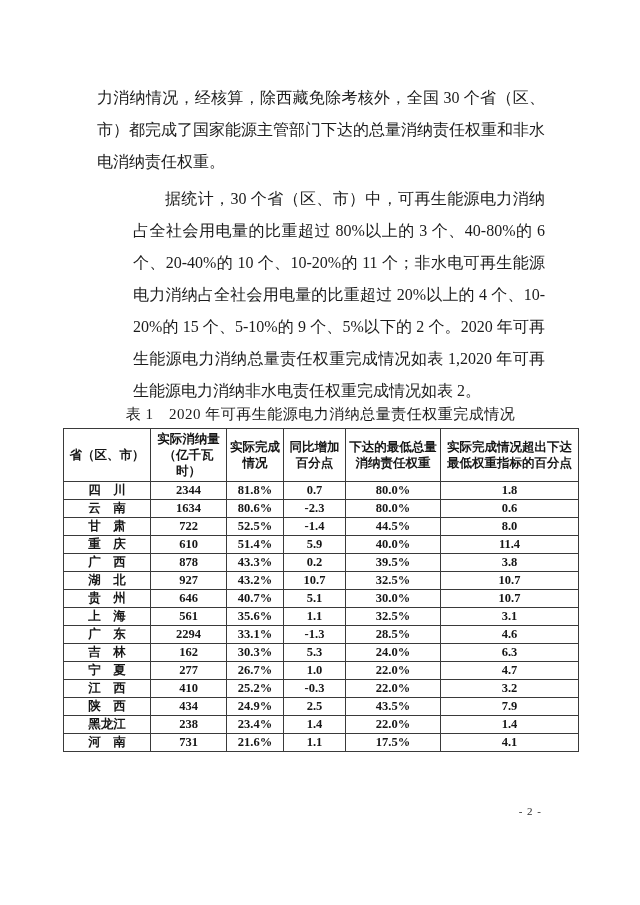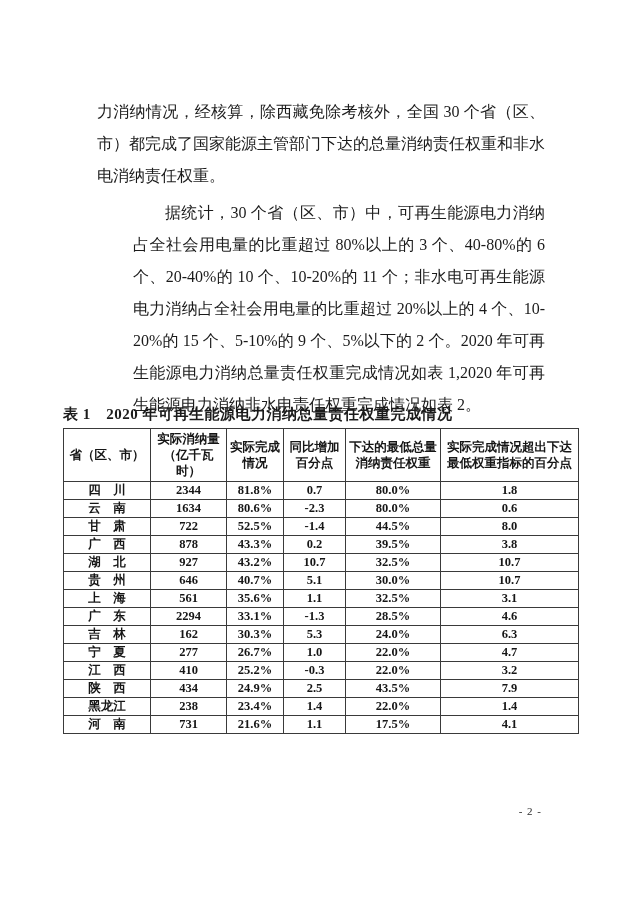--- a/index.html
+++ b/index.html
@@ -10,39 +10,39 @@
     color:#1c1c1c;
     position:relative;
     overflow:hidden;
   }
   .page {
     position:absolute; left:0; top:0;
     width:640px; height:905px;
     background:#ffffff;
   }
   .content {
-    position:absolute; left:97px; top:96px; width:448px;font-family:Liberation Serif, serif;
+    position:absolute; left:97px; top:82px; width:448px;font-family:Liberation Serif, serif;
   }
   .body-par {
     font-size:16px;
     line-height:32px;
     text-align:justify;
     text-justify:inter-ideograph;
     color:#1b1b1b;
   }
   .body-par + .body-par { margin-top:5px; }
   .body-par.indent { text-indent:2em;margin-left:36px; }
   .table-wrap {
     position:absolute; left:63px; top:403px; width:515px;
   }
   .table-title {
     font-size:15px;
     line-height:22px;
-    text-align:left;
-    font-weight:bold;
+    text-align:center;
+    font-weight:normal;
     color:#1b1b1b;
     margin-bottom:3px;
     letter-spacing:0.5px;
   }
   table.data-table {
     width:515px;
     border-collapse:collapse;
     table-layout:fixed;
     border:1px solid #2f2f2f;
   }
@@ -126,20 +126,28 @@
           </tr>
           <tr>
             <td>甘　肃</td>
             <td>722</td>
             <td>52.5%</td>
             <td>-1.4</td>
             <td>44.5%</td>
             <td>8.0</td>
           </tr>
           <tr>
+            <td>重　庆</td>
+            <td>610</td>
+            <td>51.4%</td>
+            <td>5.9</td>
+            <td>40.0%</td>
+            <td>11.4</td>
+          </tr>
+          <tr>
             <td>广　西</td>
             <td>878</td>
             <td>43.3%</td>
             <td>0.2</td>
             <td>39.5%</td>
             <td>3.8</td>
           </tr>
           <tr>
             <td>湖　北</td>
             <td>927</td>

